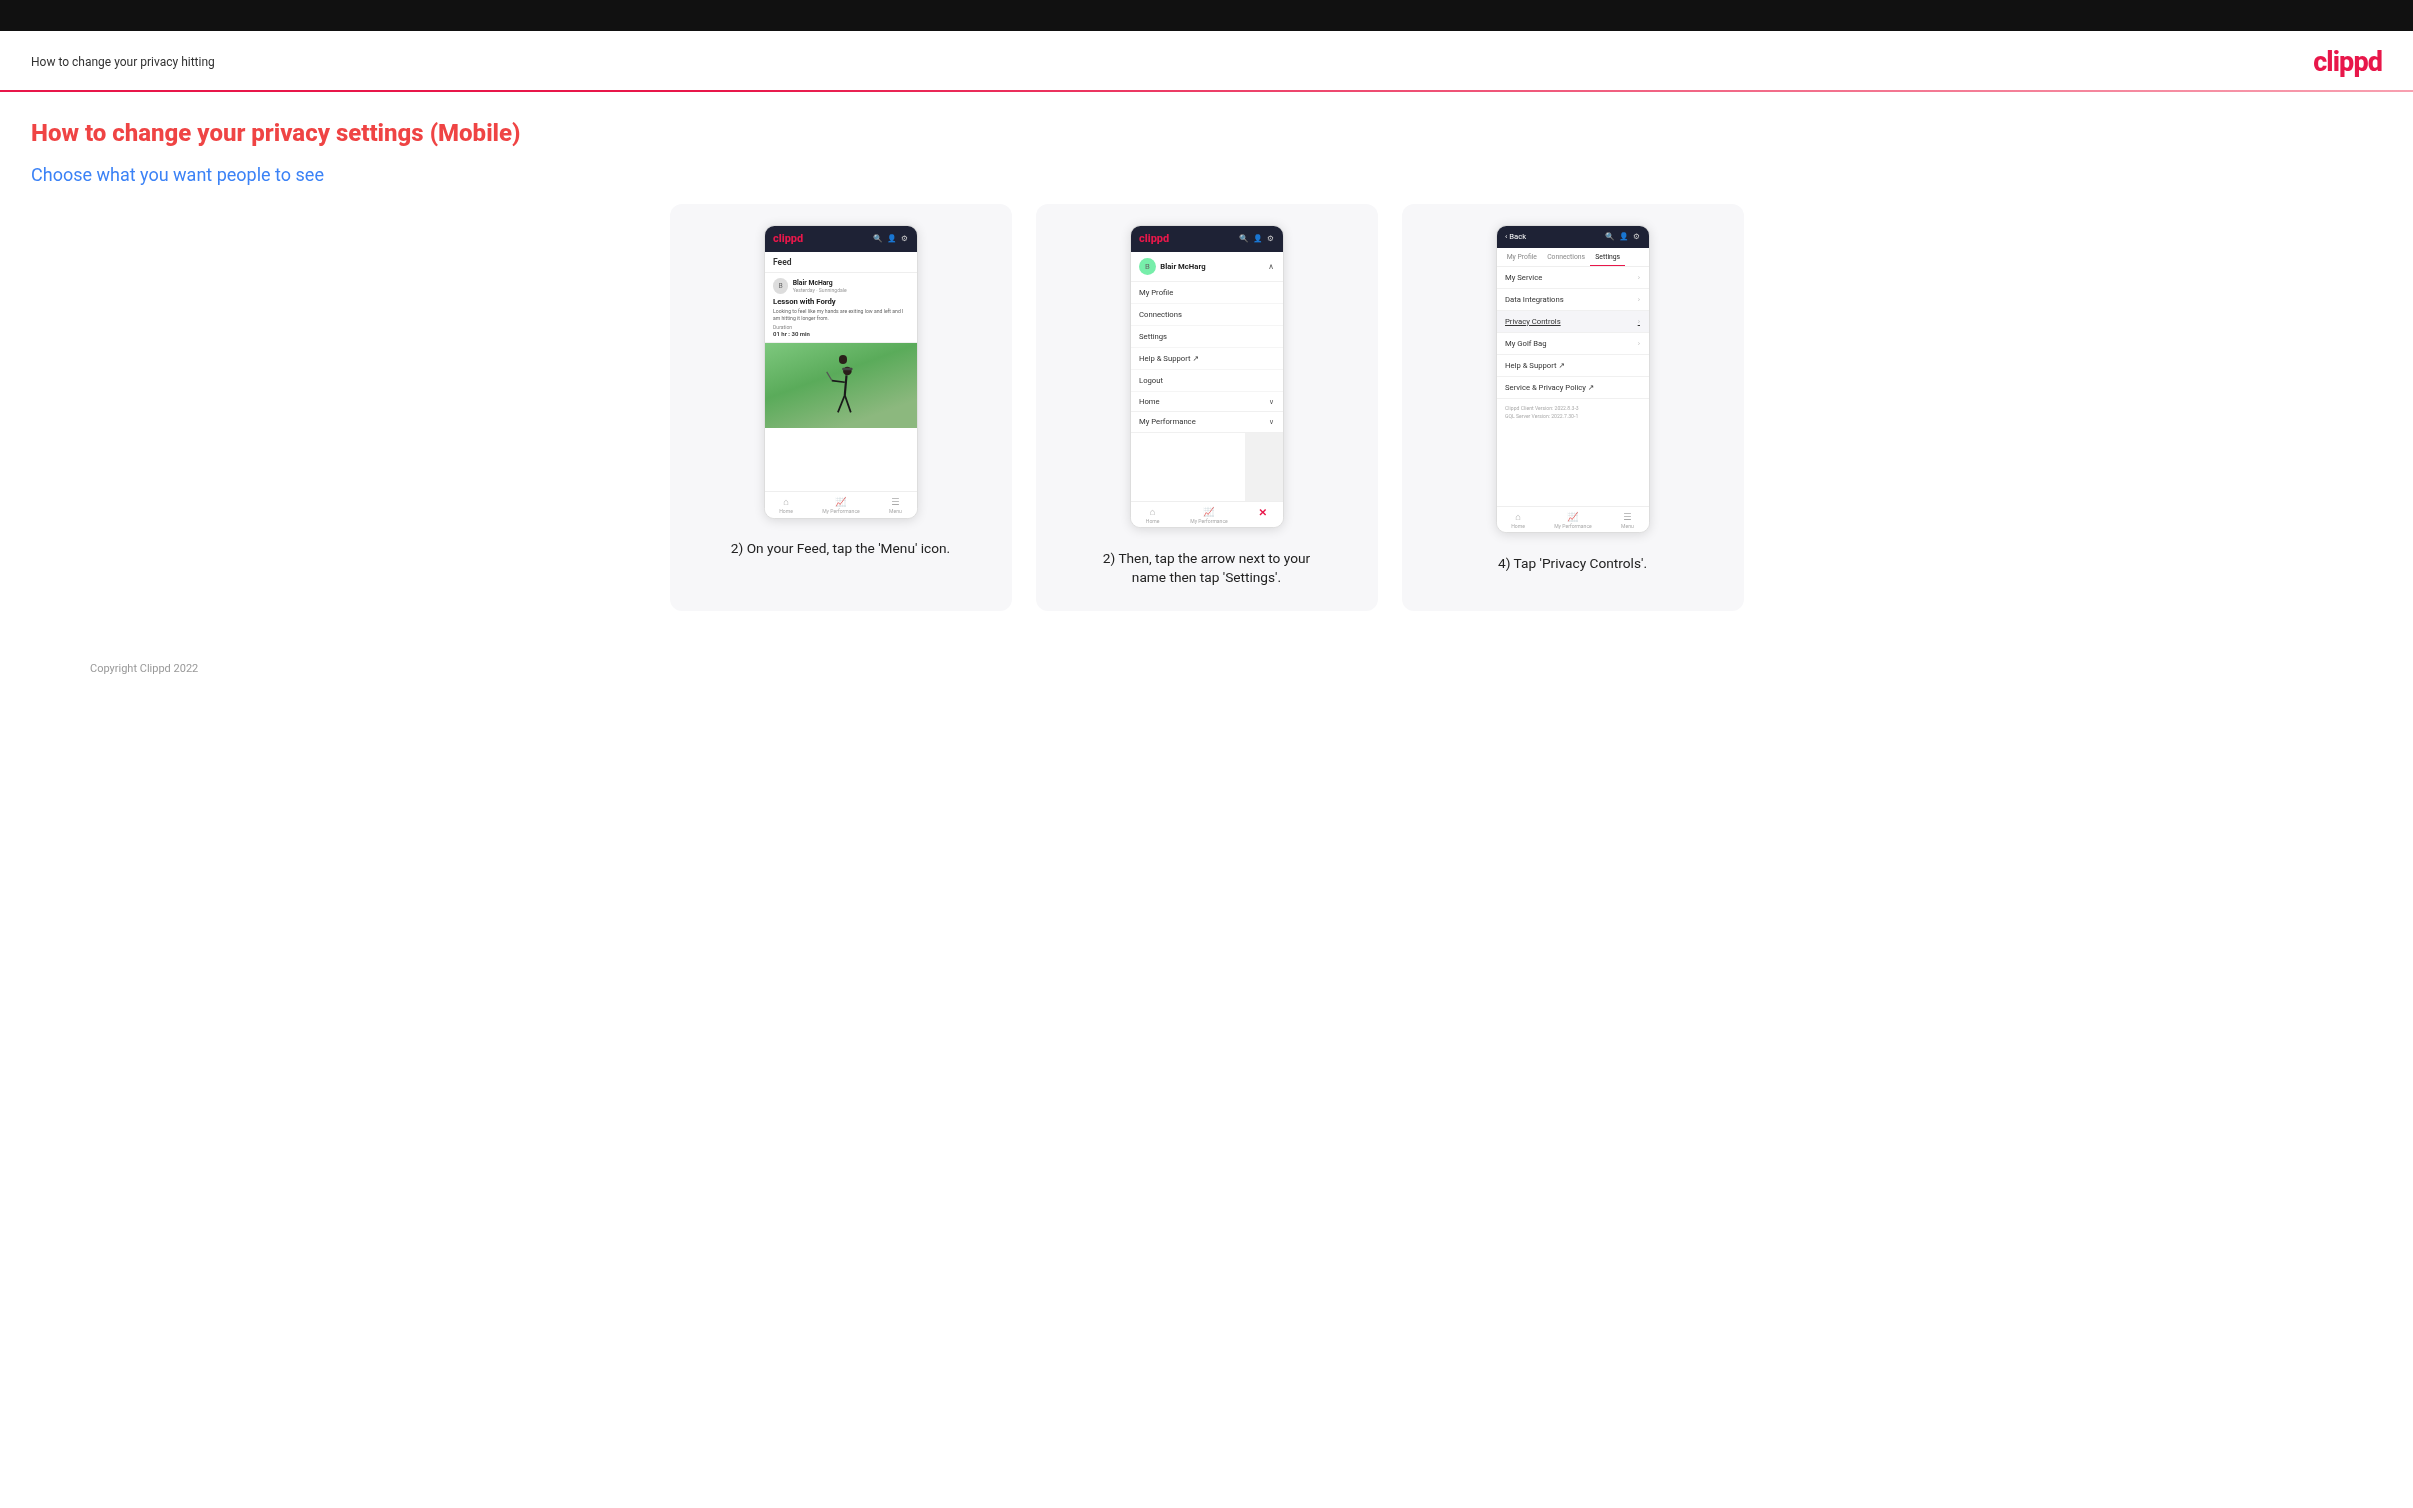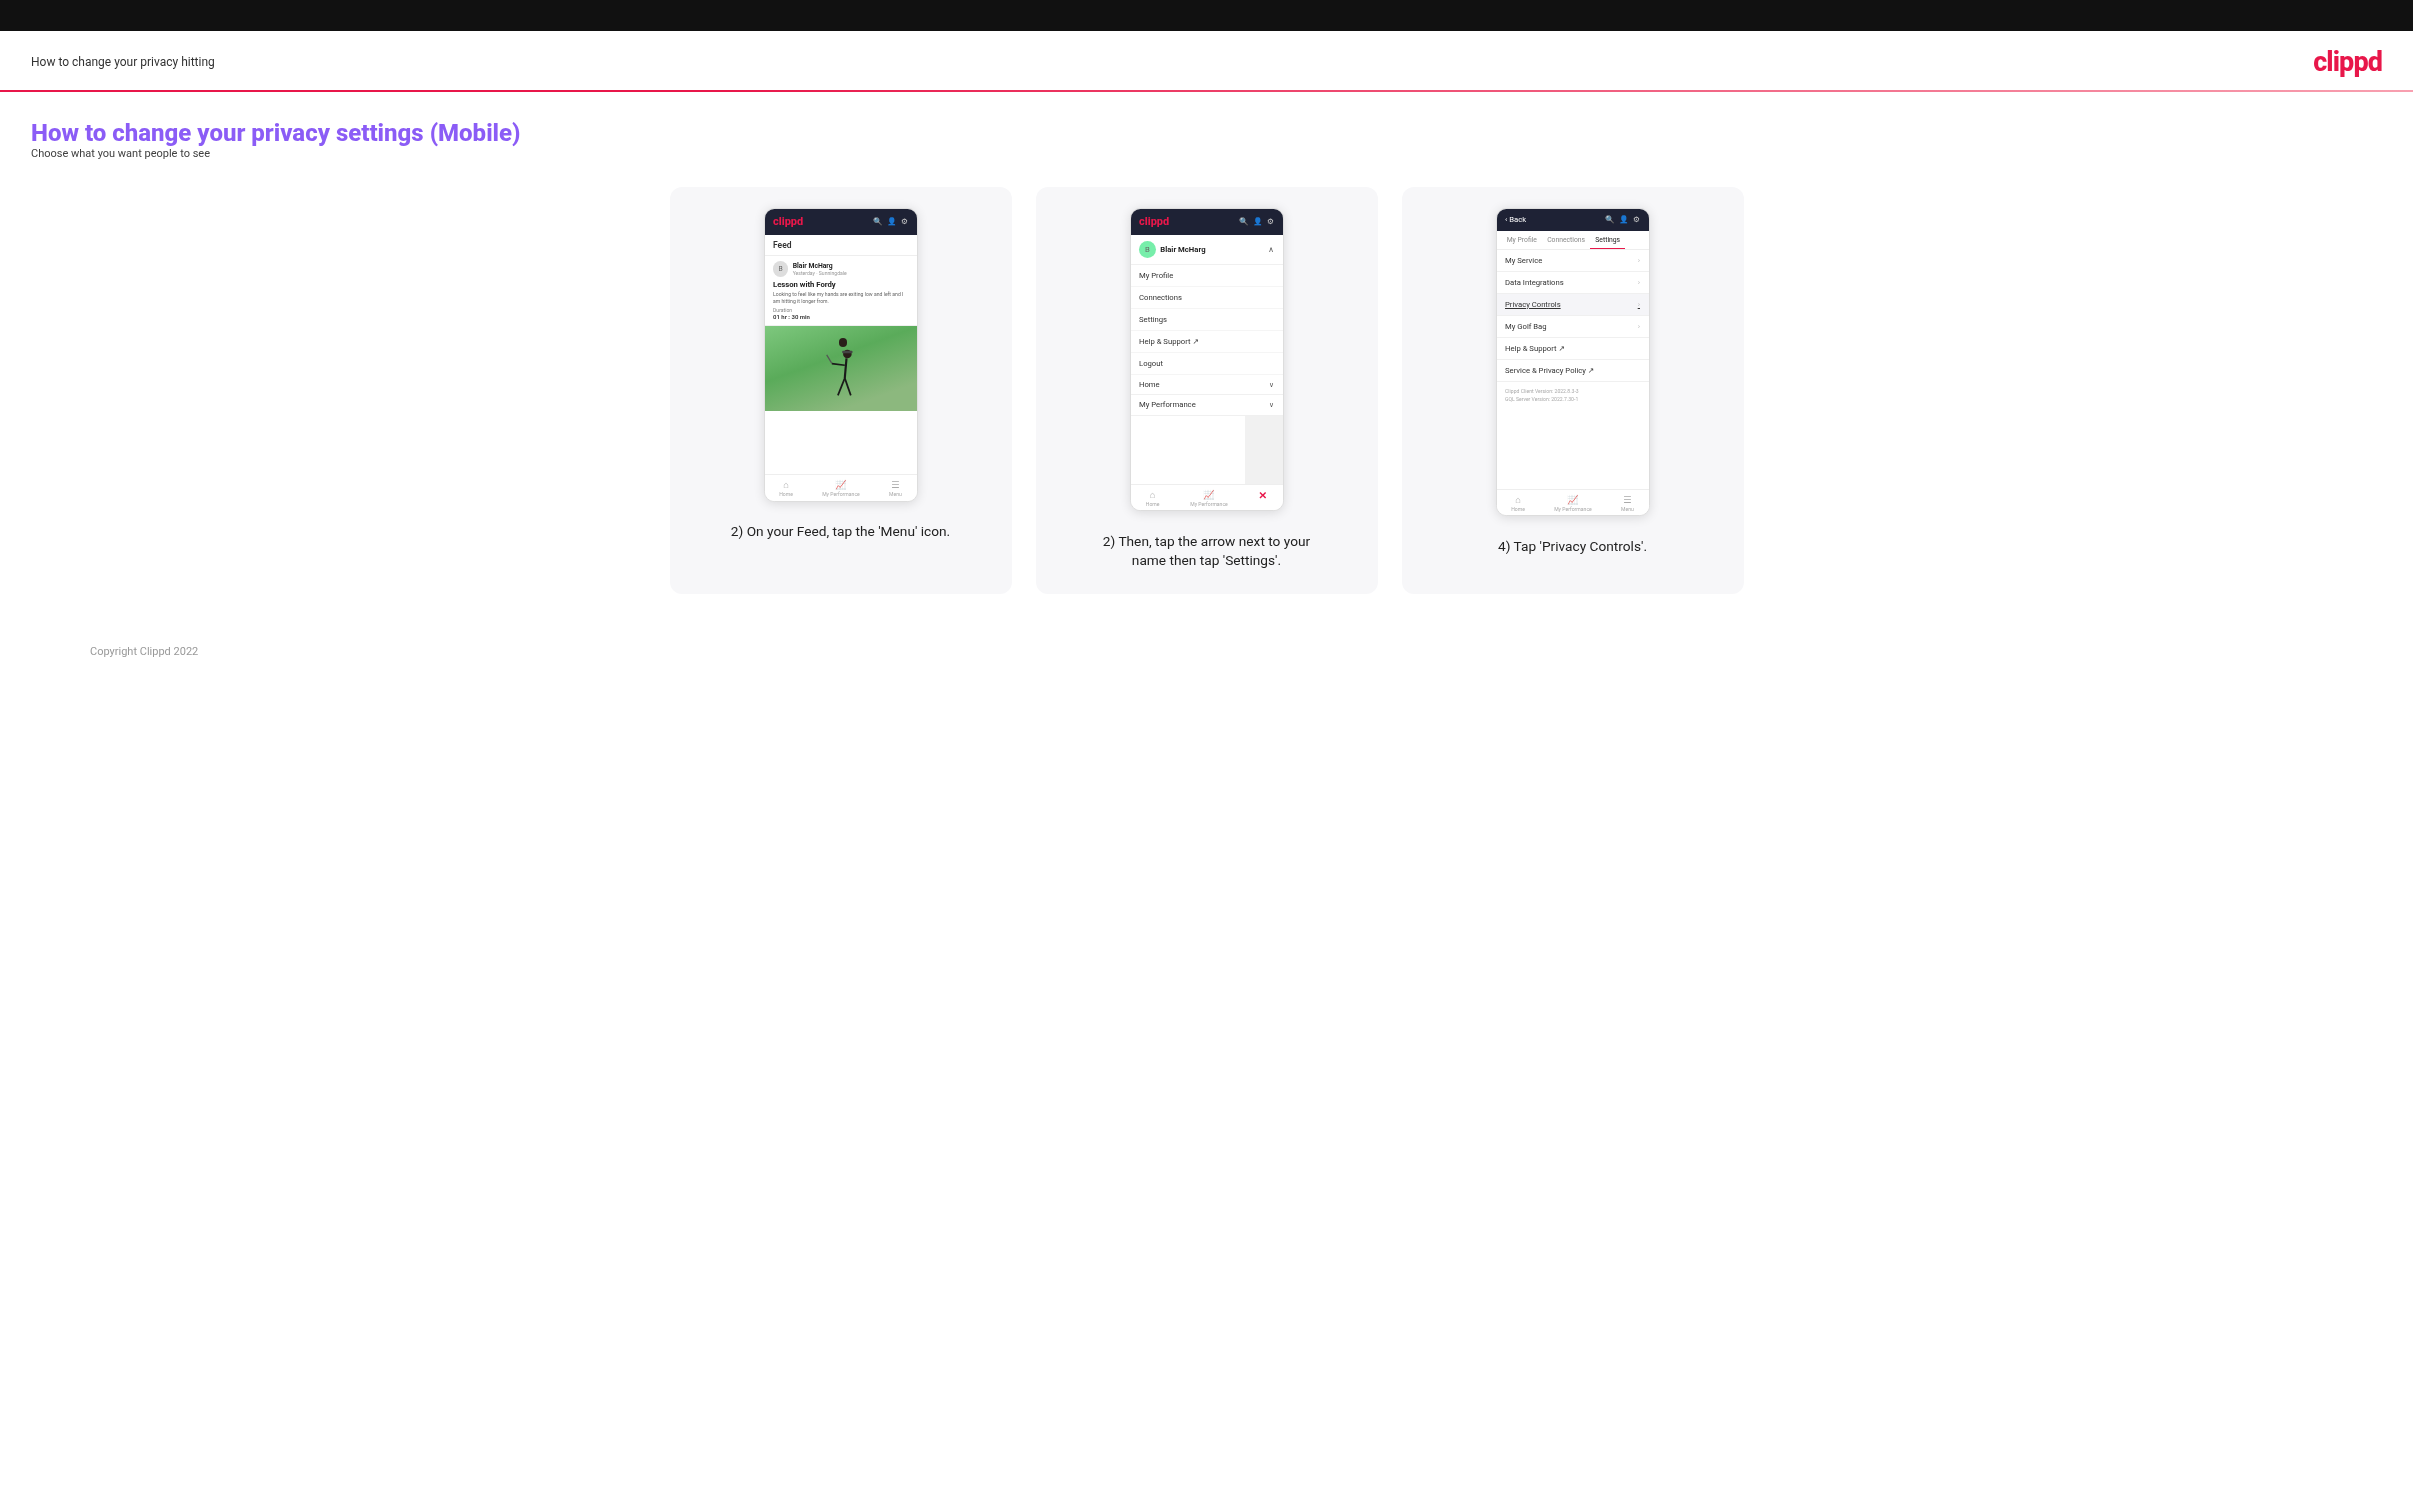--- a/index.html
+++ b/index.html
@@ -43,27 +43,27 @@
     }
 
     
     .main {
       padding: 0 31px 34px 31px;
     }
 
     .page-heading {
       font-size: 24px;
       font-weight: 800;
-      color: #8b5cf6;
-      margin-bottom: 0;
+      color: #ef4444;
+      margin-bottom: 17px;
     }
     .page-subheading {
-      font-size: 11px;
-      color: #404040;
-      margin-bottom: 27px;
+      font-size: 18px;
+      color: #3b82f6;
+      margin-bottom: 19px;
     }
 
     
     .steps-container {
       display: flex;
       gap: 24px;
       justify-content: center;
     }
 
     

